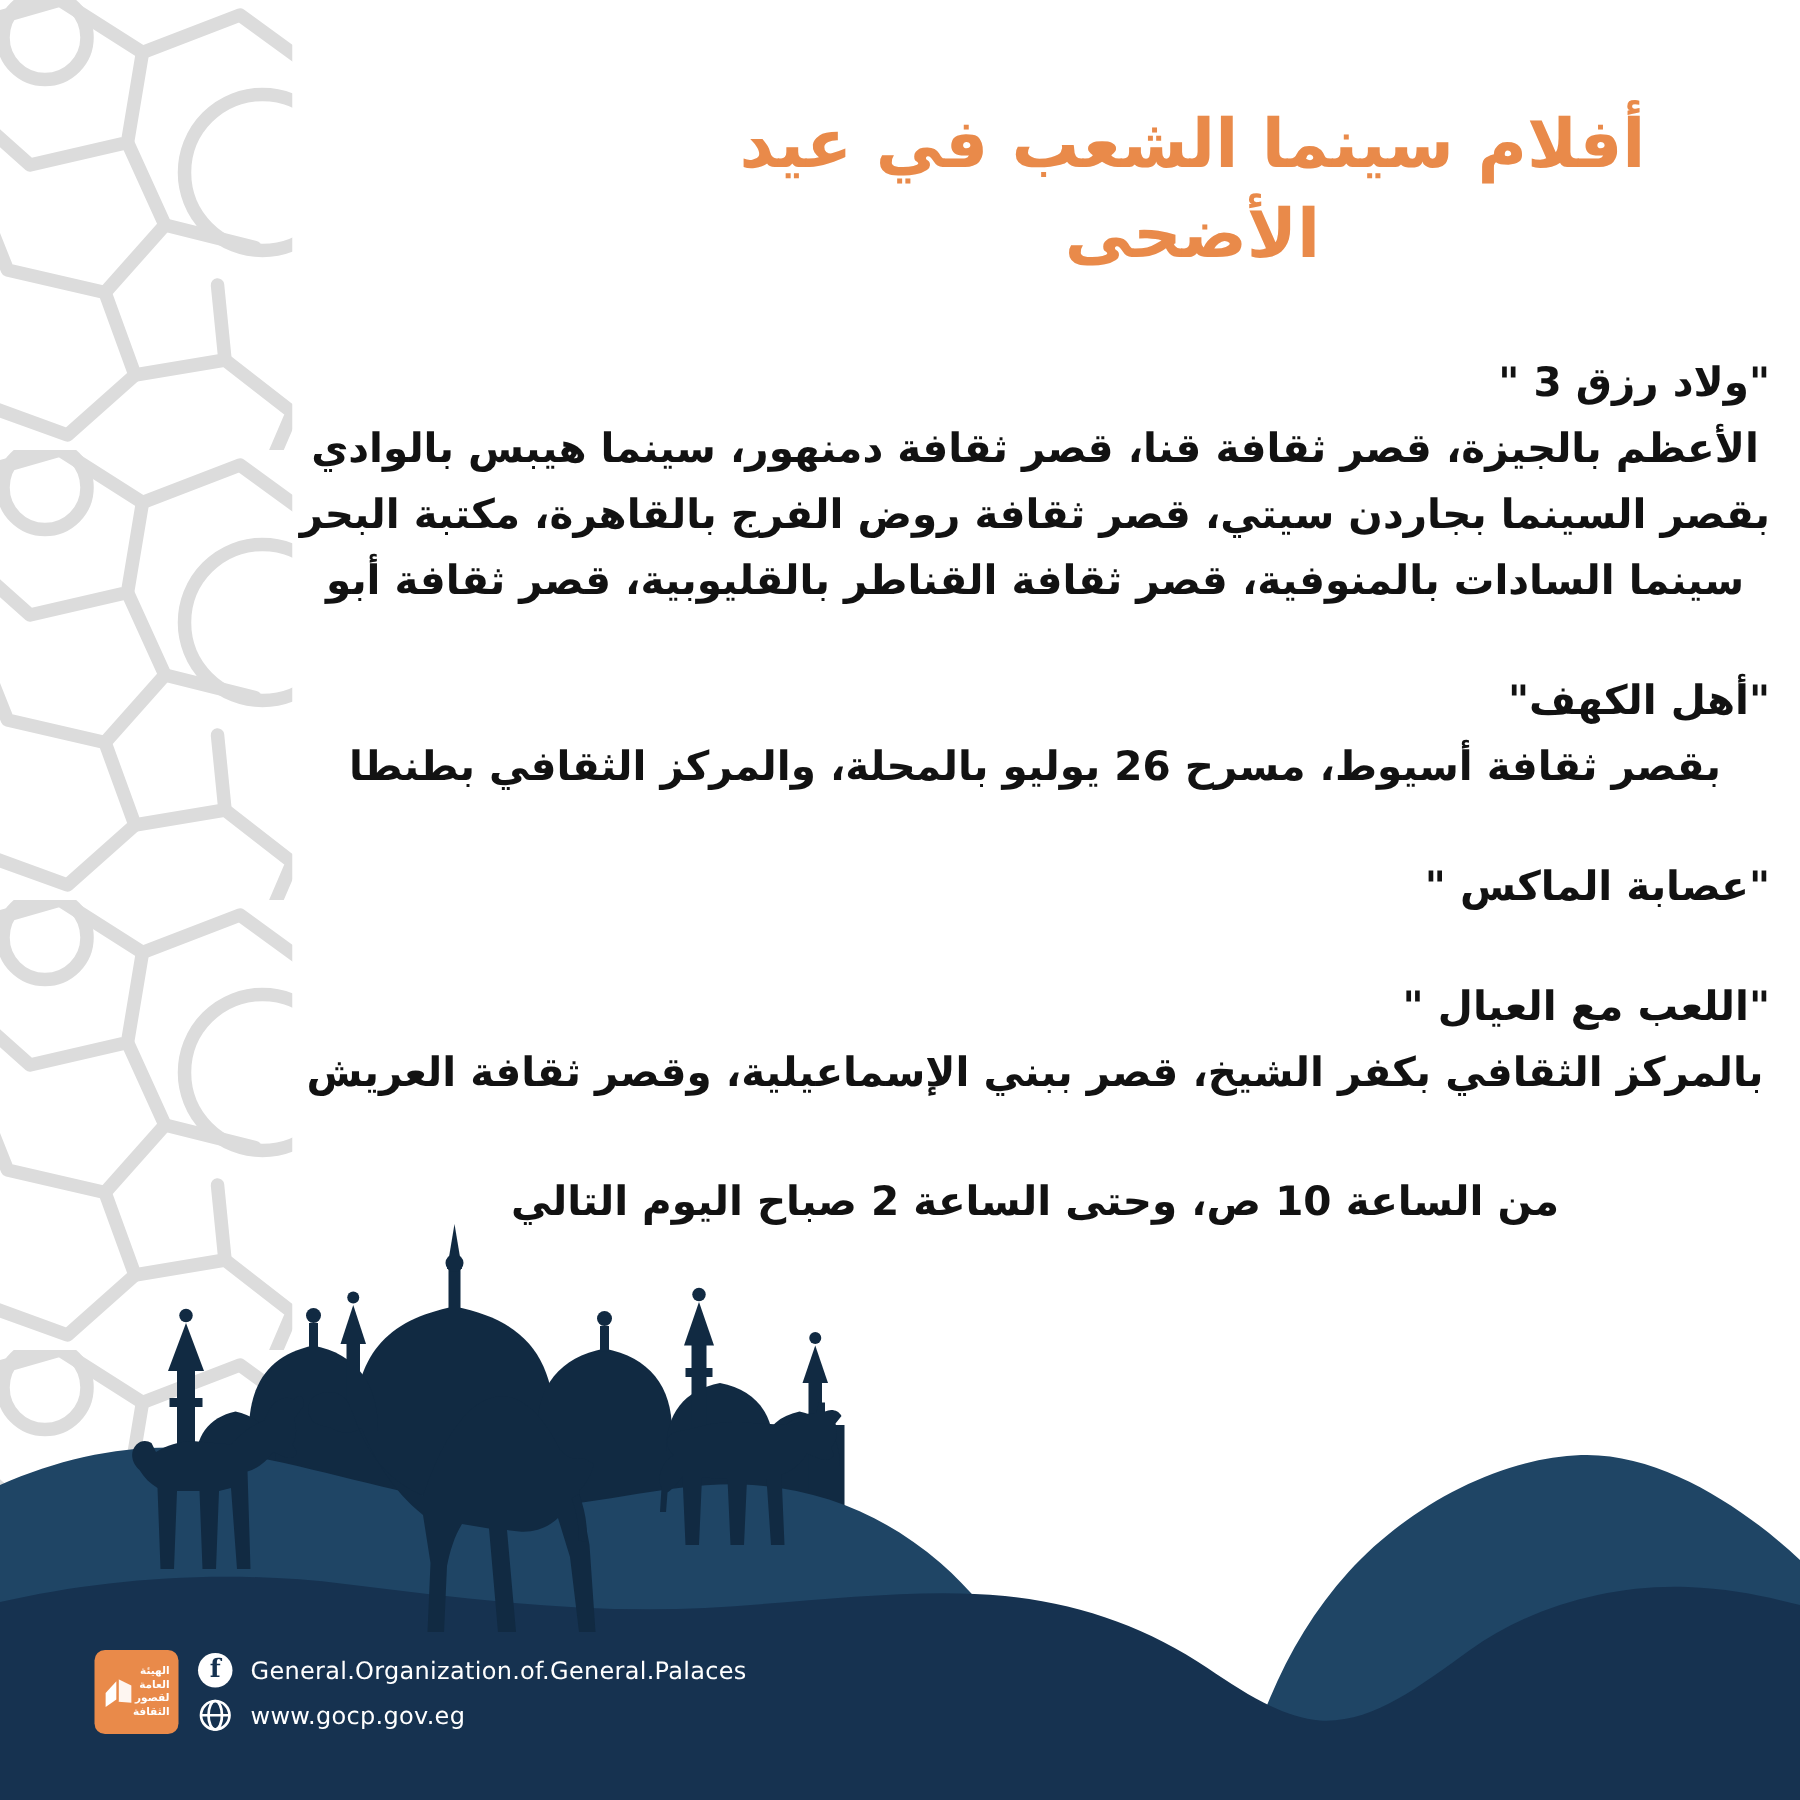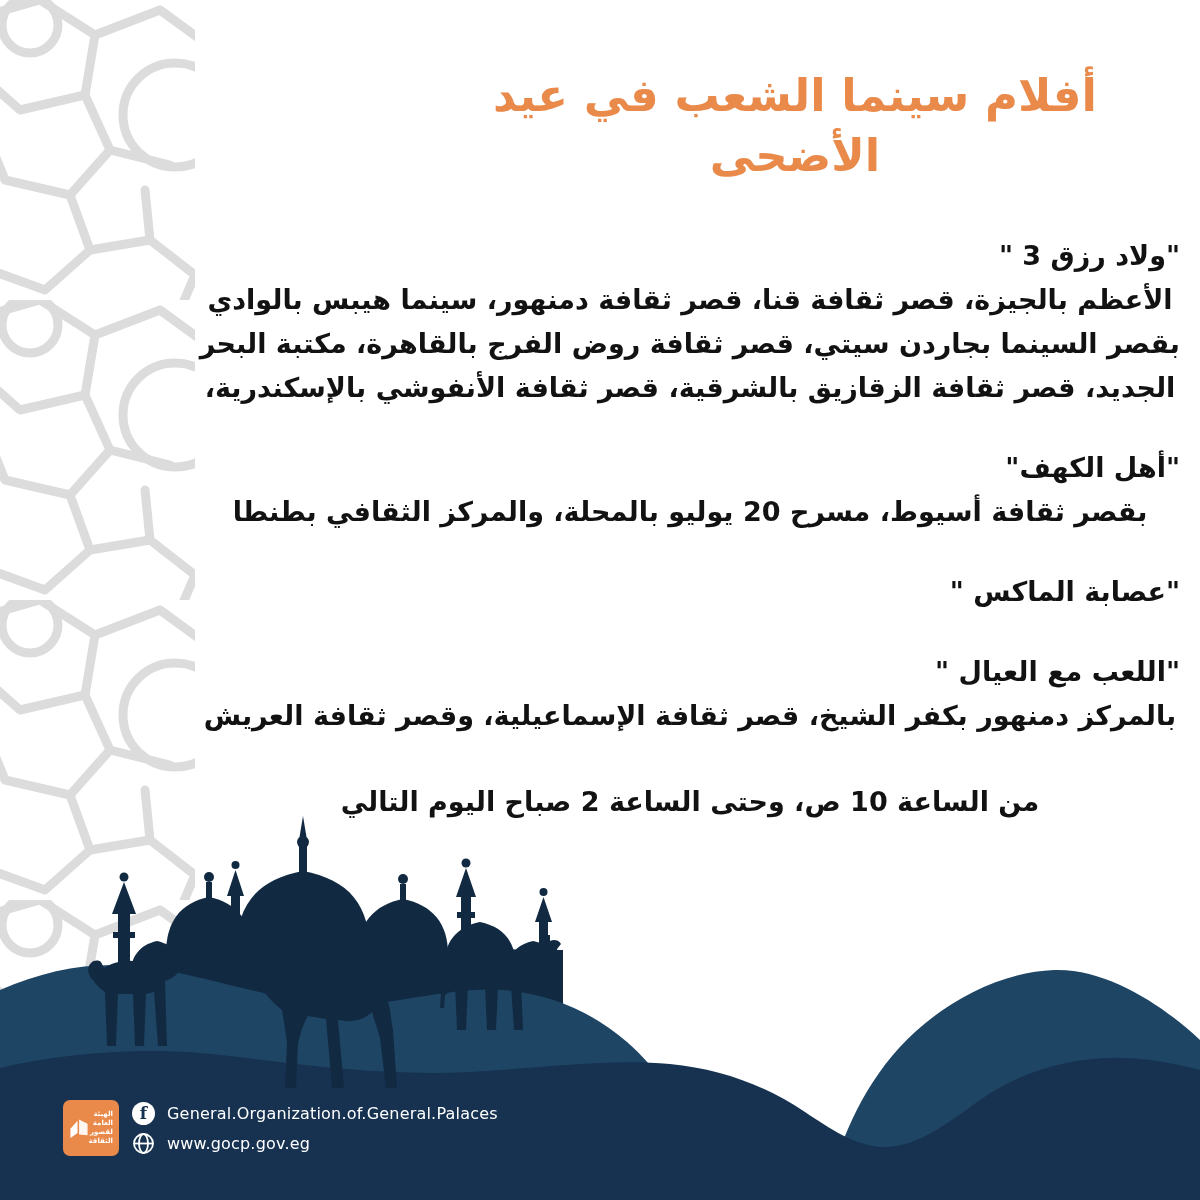--- a/index.html
+++ b/index.html
@@ -85,35 +85,35 @@
     <rect width="195" height="1200" fill="url(#geo)"></rect>
   </svg>
 
   <div class="content">
     <div class="title">أفلام سينما الشعب في عيد الأضحى</div>
 
     <div class="section first">
       <div class="film-title">"ولاد رزق 3 "</div>
       <div class="venue-line">الأعظم بالجيزة، قصر ثقافة قنا، قصر ثقافة دمنهور، سينما هيبس بالوادي</div>
       <div class="venue-line">بقصر السينما بجاردن سيتي، قصر ثقافة روض الفرج بالقاهرة، مكتبة البحر</div>
-      <div class="venue-line">الجديد، قصر ثقافة الزقازيق بالشرقية، قصر ثقافة الأنفوشي بالإسكندرية،</div>
+      <div class="venue-line">سينما السادات بالمنوفية، قصر ثقافة القناطر بالقليوبية، قصر ثقافة أبو</div>
     </div>
 
     <div class="section">
       <div class="film-title">"أهل الكهف"</div>
-      <div class="venue-line">بقصر ثقافة أسيوط، مسرح 20 يوليو بالمحلة، والمركز الثقافي بطنطا</div>
+      <div class="venue-line">بقصر ثقافة أسيوط، مسرح 26 يوليو بالمحلة، والمركز الثقافي بطنطا</div>
     </div>
 
     <div class="section">
       <div class="film-title">"عصابة الماكس "</div>
     </div>
 
     <div class="section">
       <div class="film-title">"اللعب مع العيال "</div>
-      <div class="venue-line">بالمركز دمنهور بكفر الشيخ، قصر ثقافة الإسماعيلية، وقصر ثقافة العريش</div>
+      <div class="venue-line">بالمركز الثقافي بكفر الشيخ، قصر ببني الإسماعيلية، وقصر ثقافة العريش</div>
     </div>
 
     <div class="schedule">من الساعة 10 ص، وحتى الساعة 2 صباح اليوم التالي</div>
   </div>
 
   <svg class="scene" viewBox="0 0 1200 400" width="1200" height="400" preserveAspectRatio="none" aria-hidden="true">
 
     <g fill="#112A42">
       <rect x="148" y="150" width="415" height="110"></rect>
       <path d="M236,154 C236,104 257,80 303,71 C349,80 370,104 370,154 Z"></path>

